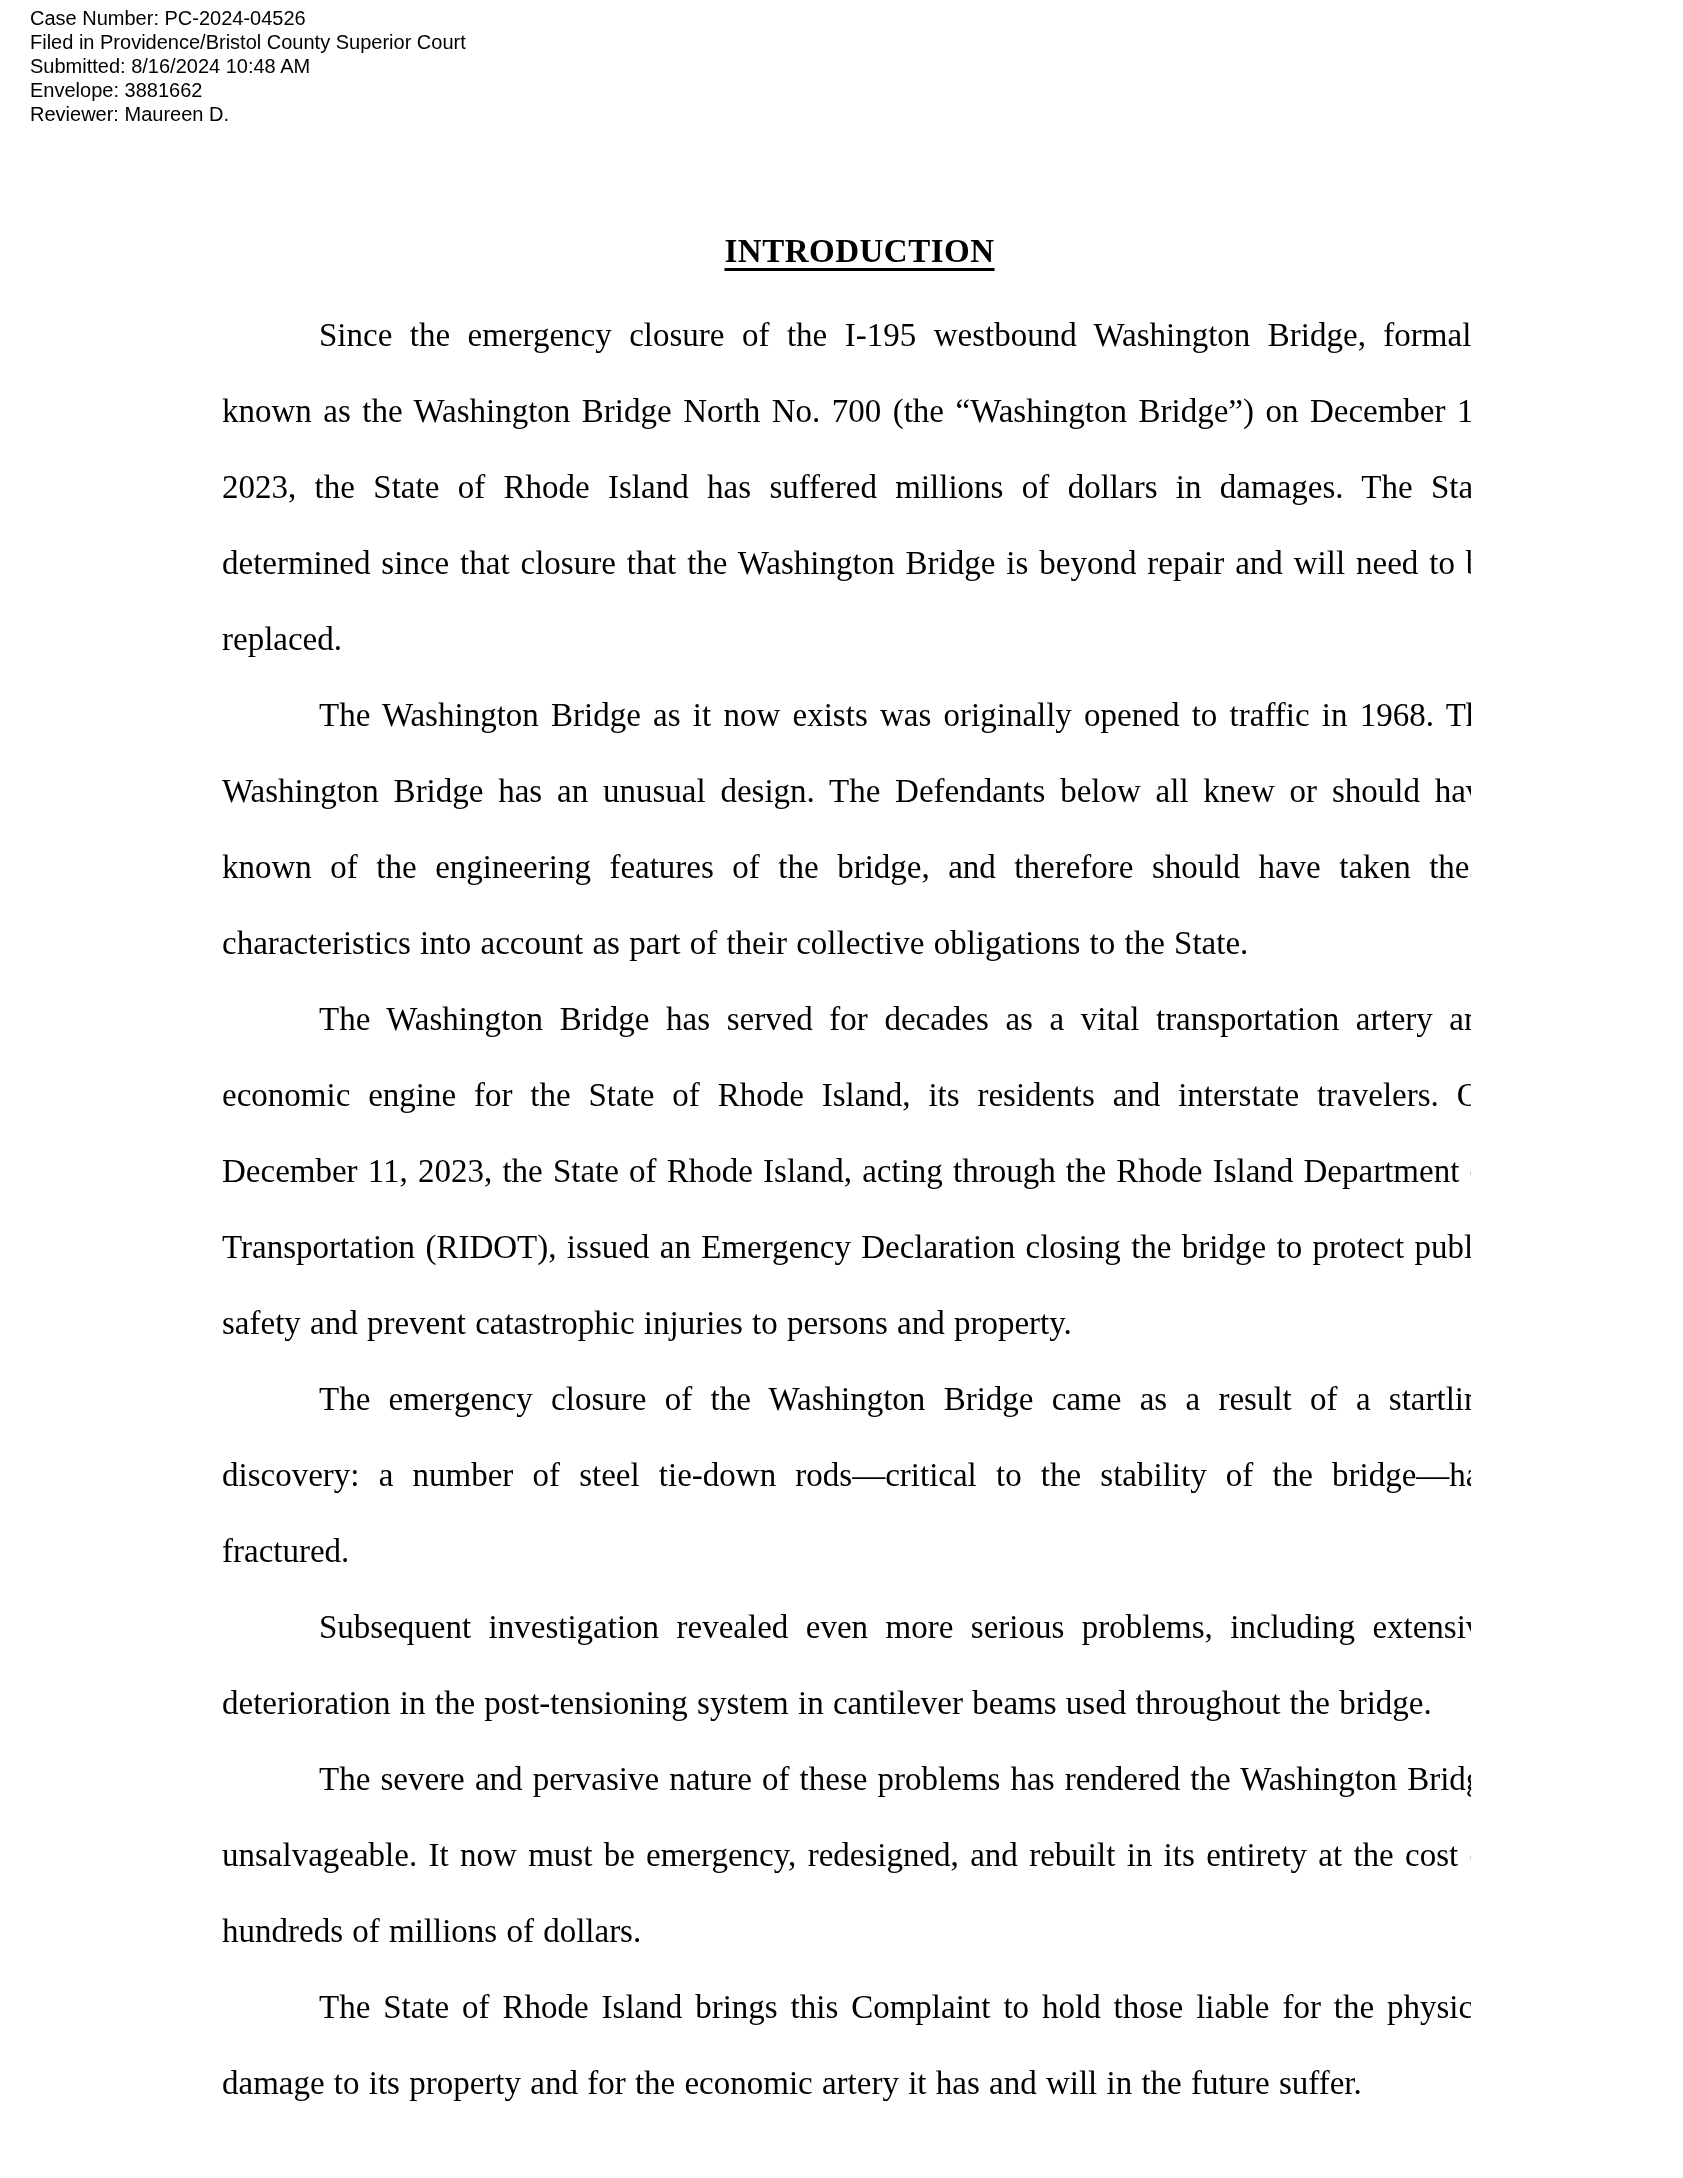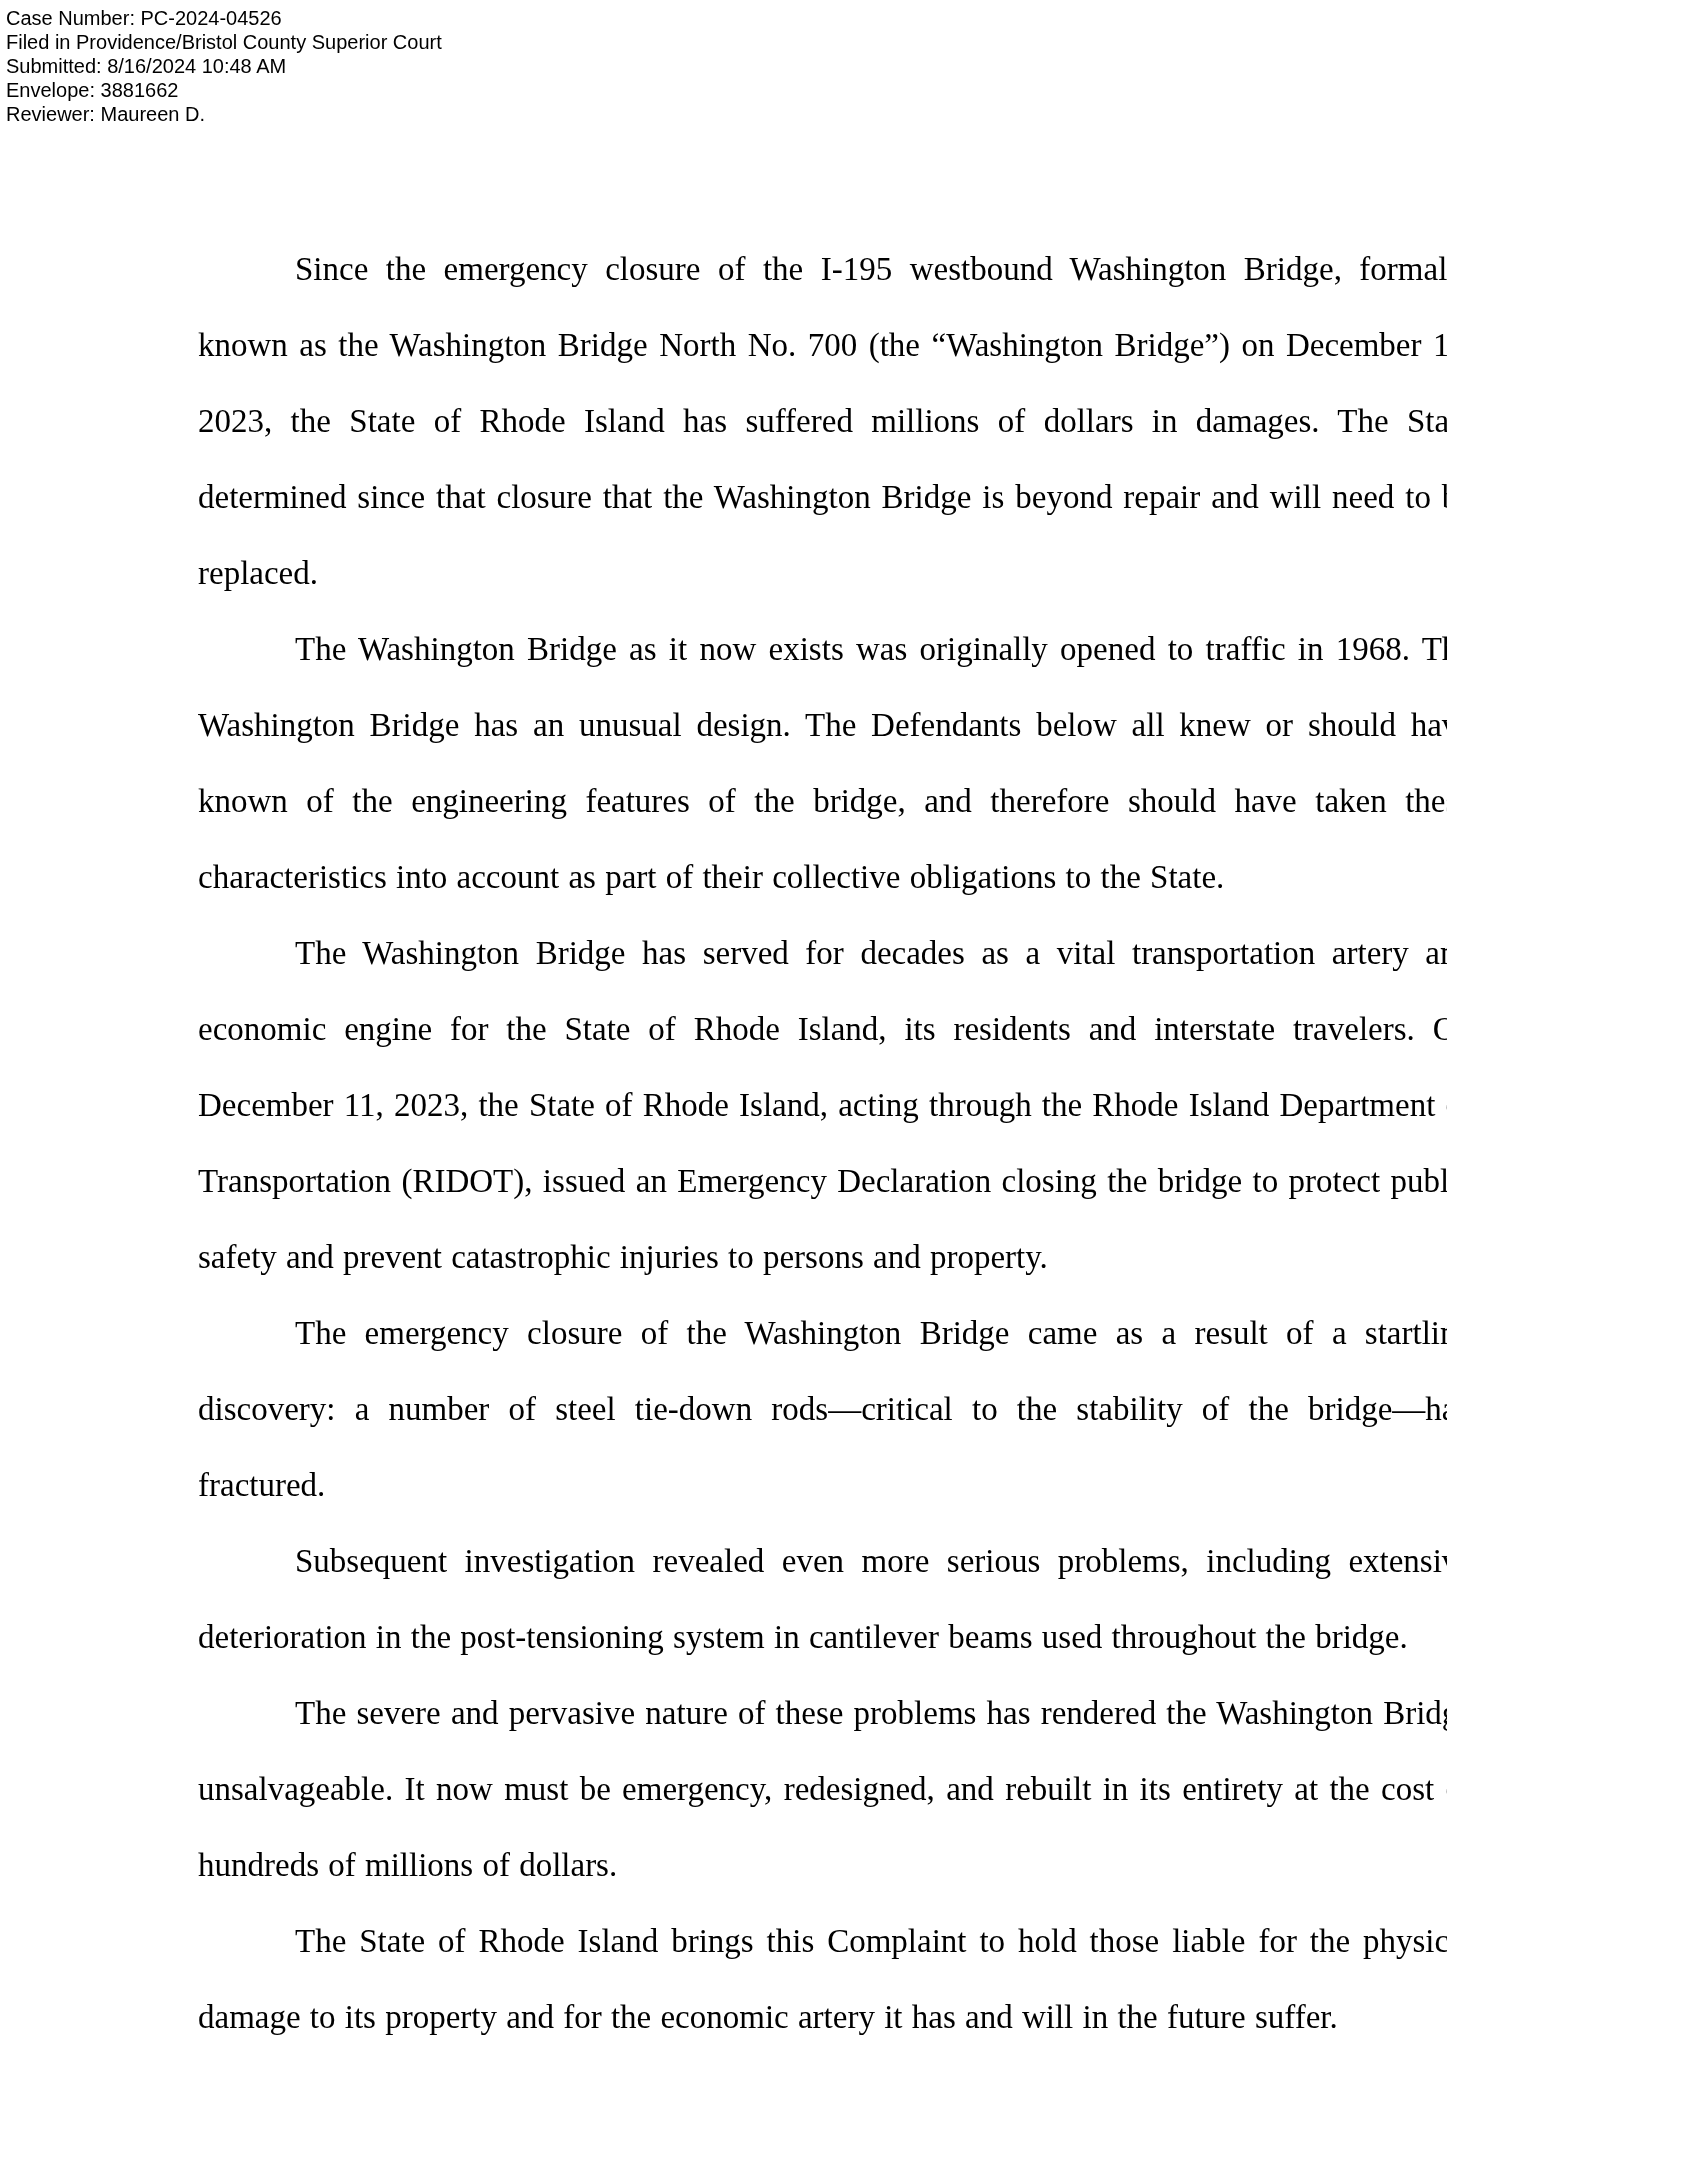--- a/index.html
+++ b/index.html
@@ -7,20 +7,21 @@
     padding: 0;
     background: #ffffff;
   }
   .page {
     position: relative;
     width: 1447px;
     height: 2178px;
     background: #ffffff;
     overflow: hidden;
     color: #000000;
+    margin-left: 24px;
   }
   .stamp {
     position: absolute;
     top: 6px;
     left: 6px;
     font-family: "Liberation Sans", "DejaVu Sans", sans-serif;
     font-size: 20px;
     line-height: 24px;
     color: #000000;
     white-space: nowrap;
@@ -60,20 +61,21 @@
 
   <div class="stamp">
     <div>Case Number: PC-2024-04526</div>
     <div>Filed in Providence/Bristol County Superior Court</div>
     <div>Submitted: 8/16/2024 10:48 AM</div>
     <div>Envelope: 3881662</div>
     <div>Reviewer: Maureen D.</div>
   </div>
 
   <div class="doc">
+    <h1 class="doc-title">INTRODUCTION</h1>
     <p class="doc-para">Since the emergency closure of the I-195 westbound Washington Bridge, formally known as the Washington Bridge North No. 700 (the “Washington Bridge”) on December 11, 2023, the State of Rhode Island has suffered millions of dollars in damages.  The State determined since that closure that the Washington Bridge is beyond repair and will need to be replaced.</p>
     <p class="doc-para">The Washington Bridge as it now exists was originally opened to traffic in 1968.  The Washington Bridge has an unusual design.  The Defendants below all knew or should have known of the engineering features of the bridge, and therefore should have taken these characteristics into account as part of their collective obligations to the State.</p>
     <p class="doc-para">The Washington Bridge has served for decades as a vital transportation artery and economic engine for the State of Rhode Island, its residents and interstate travelers.  On December 11, 2023, the State of Rhode Island,  acting through the Rhode Island Department of Transportation (RIDOT), issued an Emergency Declaration closing the bridge to protect public safety and prevent catastrophic injuries to persons and property.</p>
     <p class="doc-para">The emergency closure of the Washington Bridge came as a result of a startling discovery: a number of steel tie-down rods—critical to the stability of the bridge—had fractured.</p>
     <p class="doc-para">Subsequent investigation revealed even more serious problems, including extensive deterioration in the post-tensioning system in cantilever beams used throughout the bridge.</p>
     <p class="doc-para">The severe and pervasive nature of these problems has rendered the Washington Bridge unsalvageable. It now must be emergency, redesigned, and rebuilt in its entirety at the cost of hundreds of millions of dollars.</p>
     <p class="doc-para">The State of Rhode Island brings this Complaint to hold those liable for the physical damage to its property and for the economic artery it has and will in the future suffer.</p>
   </div>
 
 </div>

